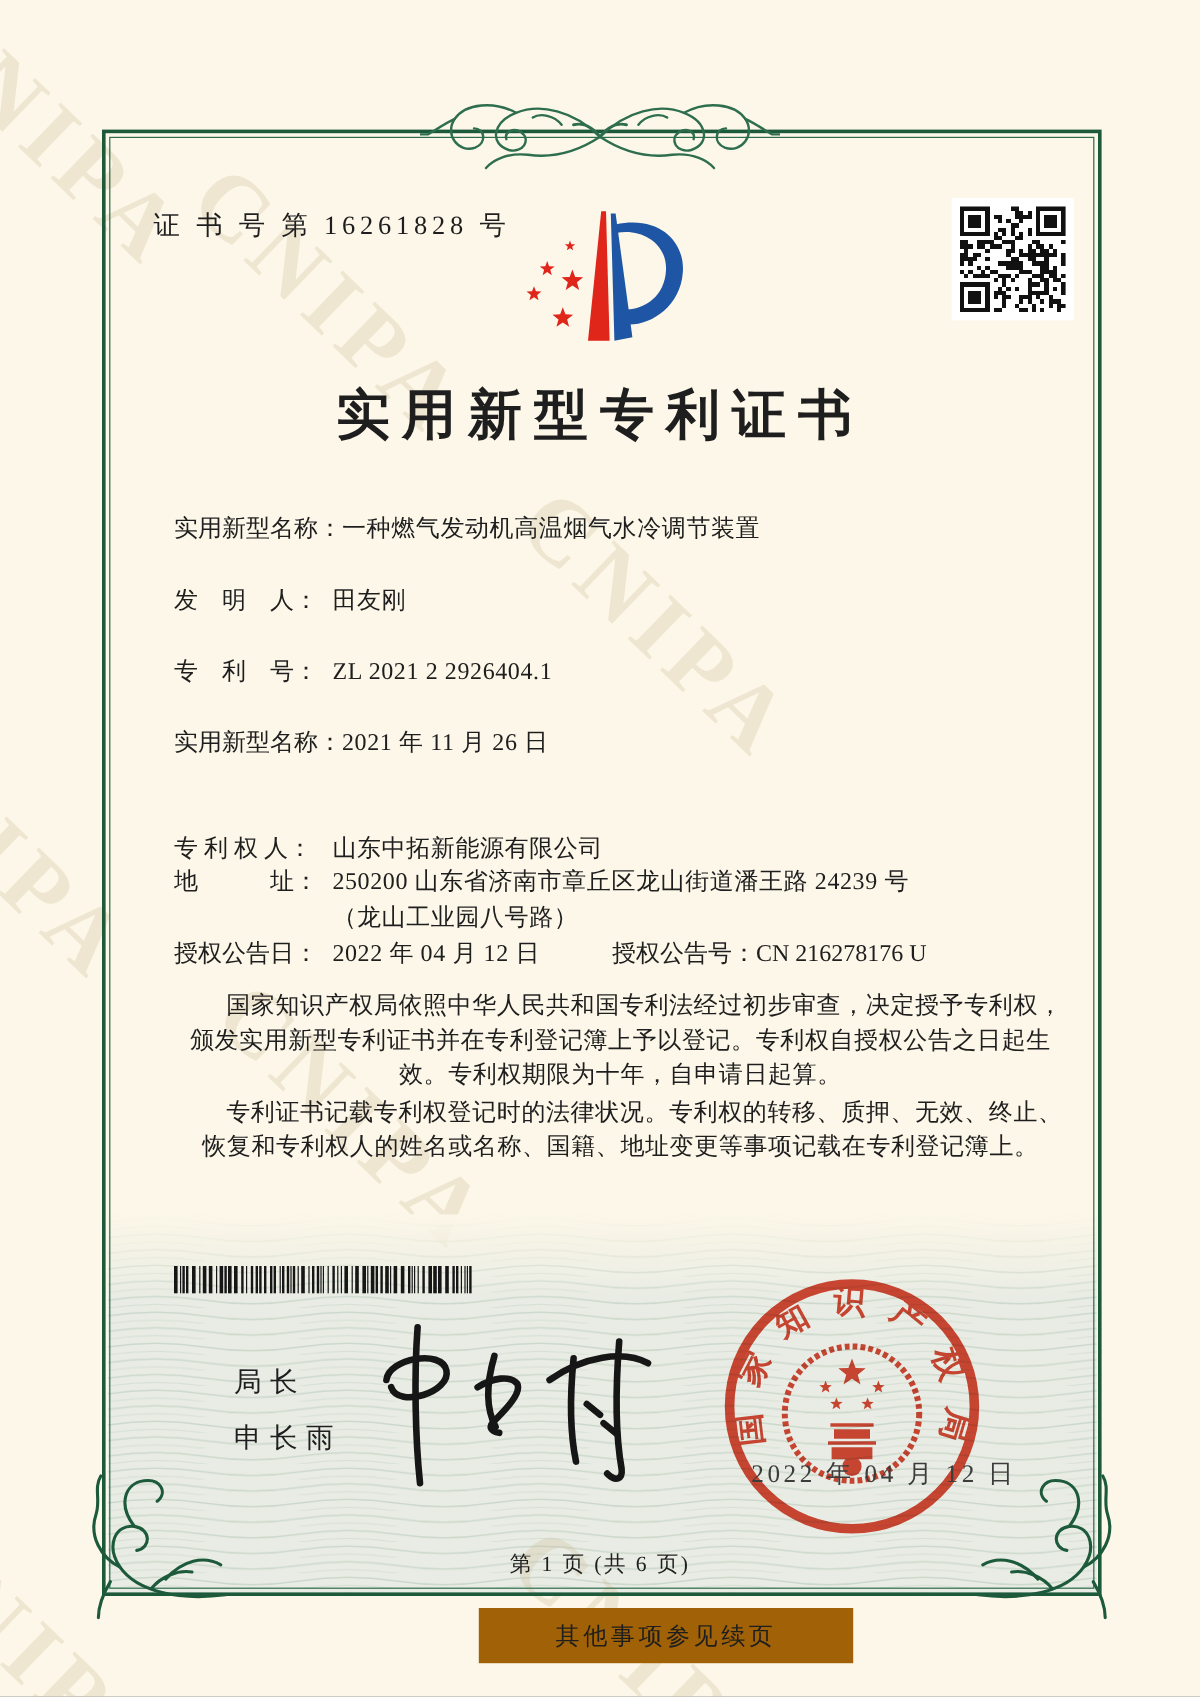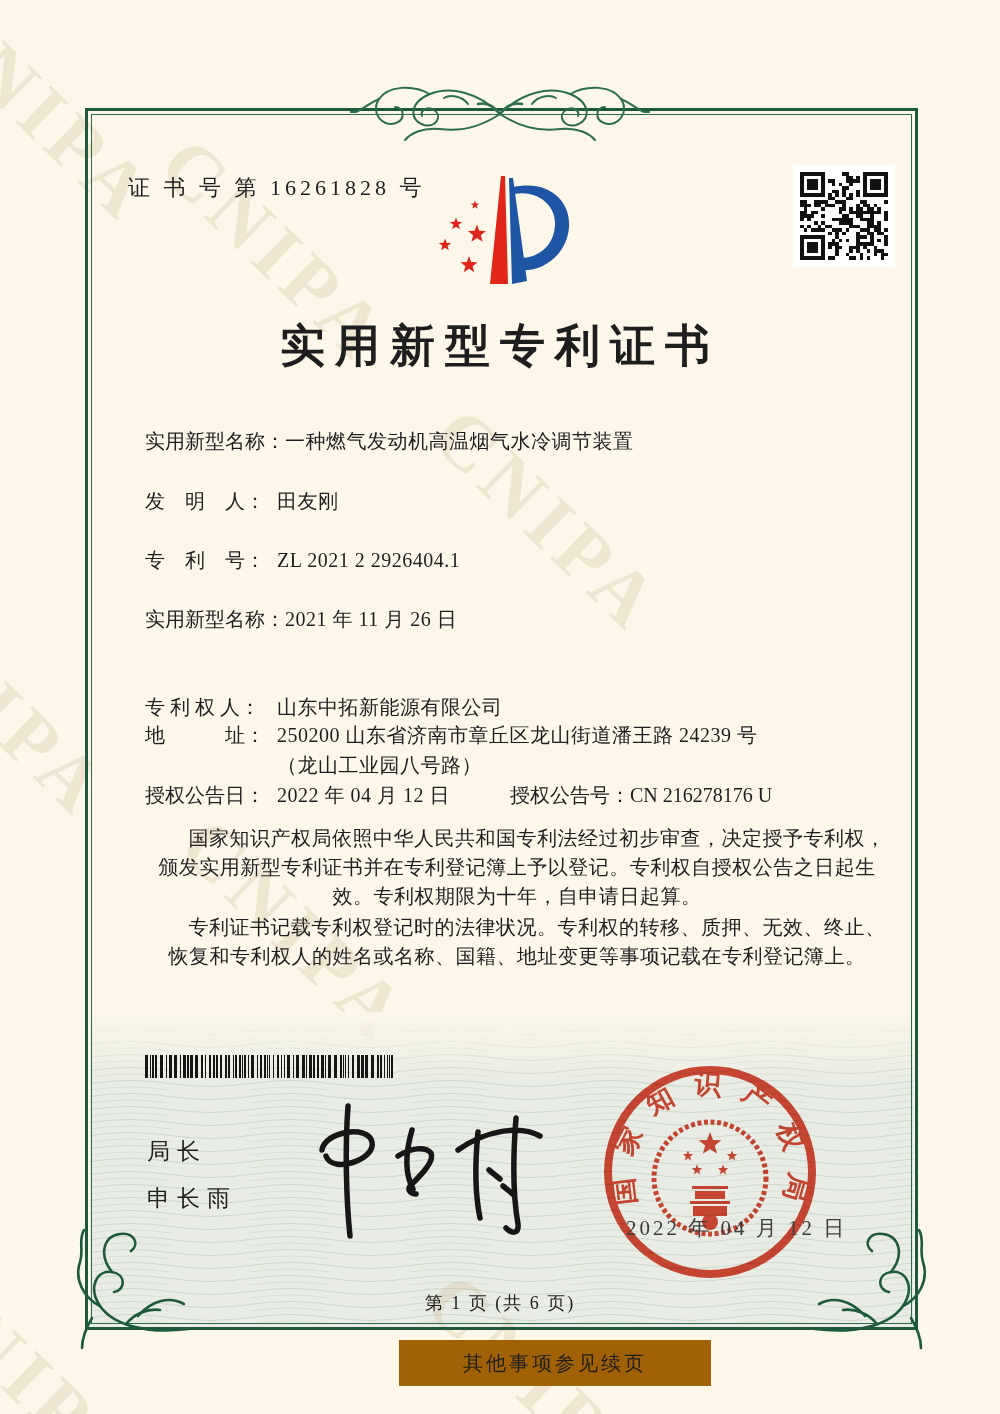--- a/index.html
+++ b/index.html
@@ -37,21 +37,21 @@
   .f-value.wrap{width:516px;}
   .gz-pair{position:absolute;left:365px;top:0;}
   
   .body-text{position:absolute;left:145px;top:824px;width:744px;z-index:4;
     font-size:20px;line-height:1.45;letter-spacing:0.5px;}
   .body-text p{margin:0 0 2px 0;text-indent:2em;text-align:center;}
   
   .barcode{position:absolute;left:145px;top:1055px;z-index:4;}
   .signatory{position:absolute;left:147px;top:1136px;z-index:4;
     font-family:"Liberation Sans","DejaVu Sans",sans-serif;font-size:23px;letter-spacing:7px;}
-  .signatory div{margin-bottom:16px;}
+  .signatory div{margin-bottom:16px;margin-left:48px;}
   .signature{position:absolute;left:292px;top:1096px;z-index:4;}
   .seal{position:absolute;left:600px;top:1062px;width:220px;height:220px;z-index:5;
     mix-blend-mode:multiply;opacity:0.95;}
   .seal-date{position:absolute;left:626px;top:1214px;z-index:6;font-size:21px;
     letter-spacing:3px;color:#3c3c3c;white-space:nowrap;}
   .page-info{position:absolute;left:50%;top:1291px;transform:translateX(-50%);z-index:4;
     font-size:18px;letter-spacing:2px;}
   .footer-note{position:absolute;left:399px;top:1340px;width:312px;height:46px;z-index:4;
     background:#a16207;display:flex;align-items:center;justify-content:center;
     font-size:20px;letter-spacing:3px;}

